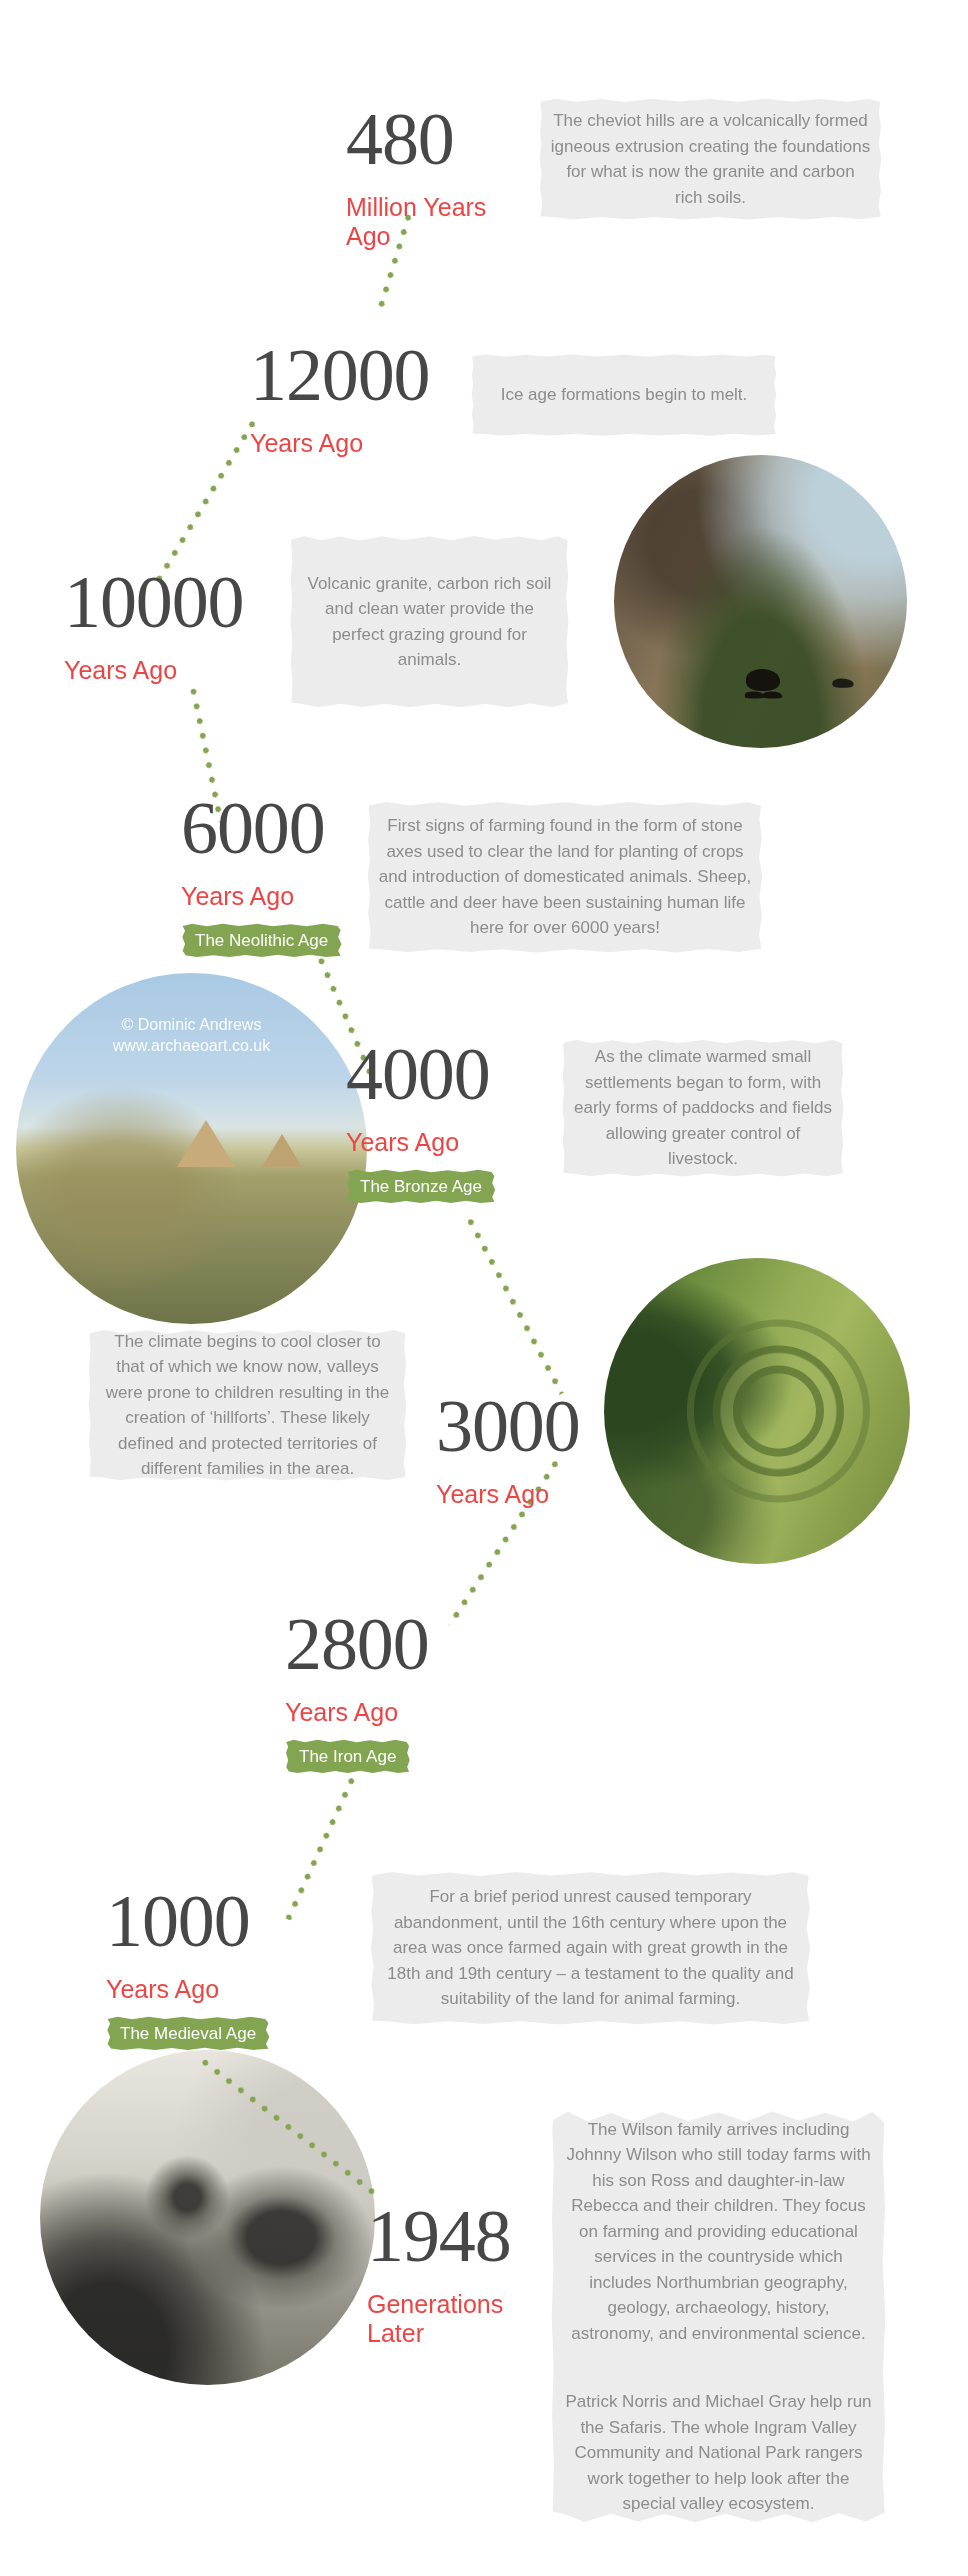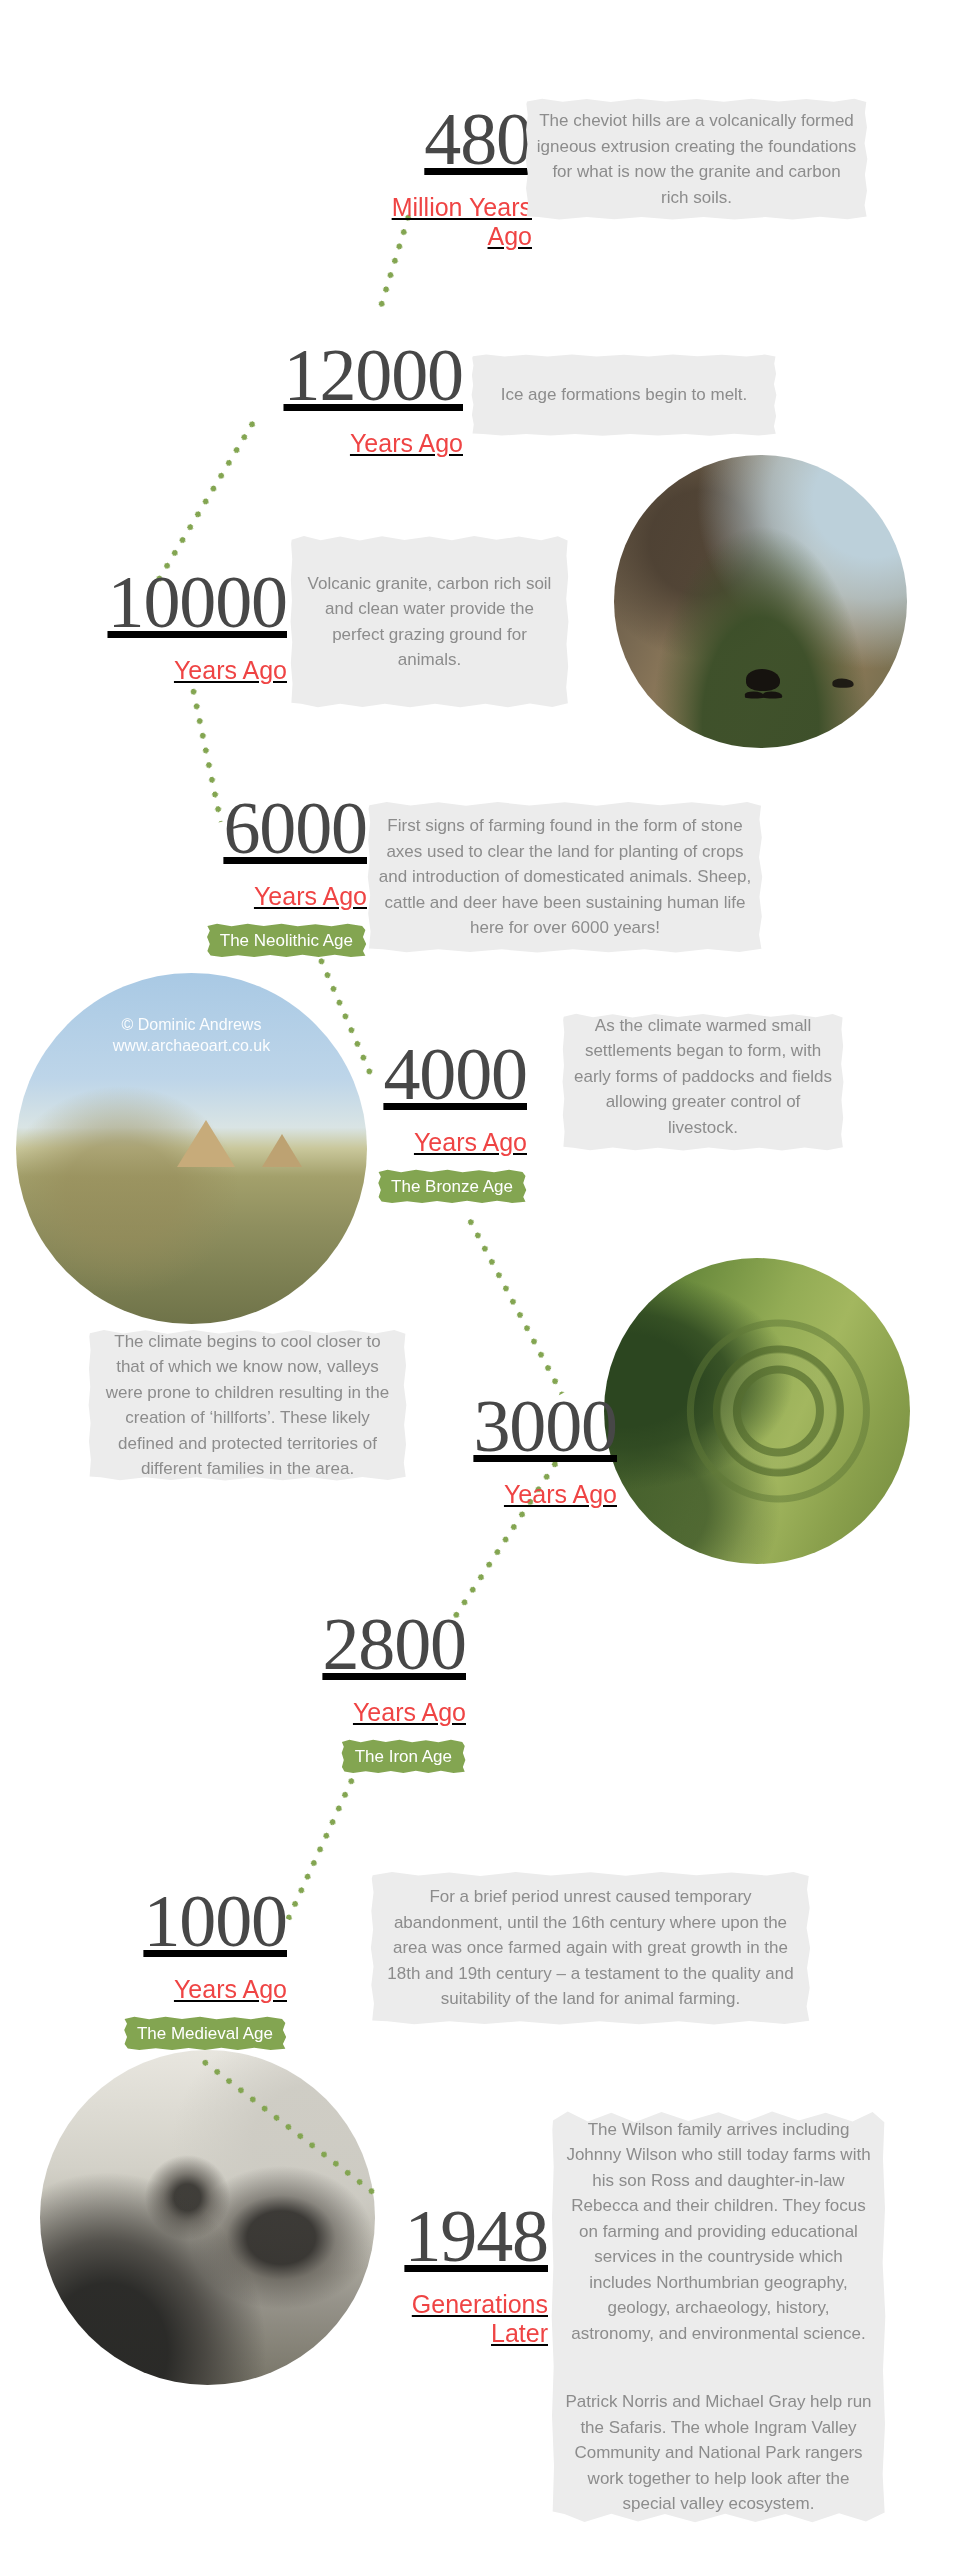--- a/index.html
+++ b/index.html
@@ -13,21 +13,21 @@
           font-family:"Liberation Sans",sans-serif;}
 
   
   .box{position:absolute;background:var(--box);display:flex;flex-direction:column;
        justify-content:center;align-items:center;padding:10.6px 11.7px;box-sizing:border-box;
        clip-path:polygon(0.6% 2.8%,5% 0.6%,11% 3%,18% 0.9%,25% 3.2%,33% 0.7%,41% 2.9%,50% 0.8%,58% 3.1%,66% 0.6%,74% 2.8%,82% 0.9%,90% 3%,96% 0.7%,99.5% 3.2%,99.1% 12%,99.7% 24%,99% 37%,99.8% 50%,99.1% 63%,99.7% 76%,99% 88%,99.6% 97.2%,94% 99.4%,86% 97.4%,78% 99.6%,70% 97.6%,61% 99.5%,52% 97.5%,43% 99.6%,34% 97.6%,26% 99.4%,18% 97.5%,10% 99.5%,4% 97.6%,0.5% 97%,0.9% 86%,0.3% 74%,0.8% 62%,0.2% 50%,0.7% 38%,0.3% 26%,0.8% 14%,0.4% 5%);}
   .box p{margin:0;font-size:17px;line-height:25.5px;color:var(--body);text-align:center;}
   .box p + p{margin-top:43px;}
 
   
-  .num{position:absolute;text-align:right;text-decoration:underline;}
+  .num{position:absolute;text-align:left;}
   .big{font-family:"Liberation Serif",serif;font-weight:400;font-size:74px;line-height:1.02;
        color:var(--num);letter-spacing:-1.1px;}
   .unit{font-size:25px;color:#ef4444;margin-top:16px;}
   .badge{display:inline-block;margin-top:11.7px;background:var(--green);color:#ffffff;
          font-size:17px;padding:7.4px 14px;
          clip-path:polygon(1% 8%,7% 2%,16% 9%,26% 2%,36% 8%,47% 2%,57% 9%,68% 3%,78% 9%,88% 2%,97% 8%,99% 20%,97.5% 40%,99.5% 60%,97.5% 80%,99% 94%,90% 97%,80% 91%,70% 97.5%,60% 91%,50% 97%,40% 91.5%,30% 97.5%,20% 92%,10% 97%,3% 93%,1% 80%,2.5% 60%,0.8% 40%,2.5% 22%);}
 
   
   .trail{position:absolute;width:8.5px;transform-origin:4.3px 0;background-repeat:repeat-y;
          background-image:radial-gradient(circle at 4.3px 4.8px,var(--green) 2.7px,transparent 3px);
@@ -102,21 +102,21 @@
   <div class="trail" style="left:315px;top:957px;height:134px;transform:rotate(-23.5deg);"></div>
   <div class="trail" style="left:464px;top:1218px;height:199px;transform:rotate(-27.9deg);"></div>
   <div class="trail" style="left:553px;top:1460px;height:197px;transform:rotate(33.2deg);"></div>
   <div class="trail" style="left:355px;top:1763px;height:172px;transform:rotate(24.6deg);"></div>
   <div class="trail" style="left:197px;top:2060px;height:224px;transform:rotate(-52.3deg);"></div>
 
   <div class="num" style="left:346px;top:102px;width:186px;">
     <div class="big">480</div>
     <div class="unit">Million Years Ago</div>
   </div>
-  <div class="box" style="left:525px;top:98px;width:343px;height:122px;">
+  <div class="box" style="left:539px;top:98px;width:343px;height:122px;">
     <p>The cheviot hills are a volcanically formed igneous extrusion creating the foundations for what is now the granite and carbon rich soils.</p>
   </div>
 
   <div class="num" style="left:250px;top:338px;width:213px;">
     <div class="big">12000</div>
     <div class="unit">Years Ago</div>
   </div>
   <div class="box" style="left:471px;top:354px;width:306px;height:82px;">
     <p>Ice age formations begin to melt.</p>
   </div>
@@ -136,21 +136,21 @@
   </div>
   <div class="box" style="left:367px;top:801px;width:396px;height:152px;">
     <p>First signs of farming found in the form of stone axes used to clear the land for planting of crops and introduction of domesticated animals. Sheep, cattle and deer have been sustaining human life here for over 6000 years!</p>
   </div>
 
   <div class="num" style="left:346px;top:1037px;width:181px;">
     <div class="big">4000</div>
     <div class="unit">Years Ago</div>
     <div class="badge">The Bronze Age</div>
   </div>
-  <div class="box" style="left:562px;top:1013px;width:282px;height:138px;justify-content:flex-end;">
+  <div class="box" style="left:562px;top:1039px;width:282px;height:138px;">
     <p>As the climate warmed small settlements began to form, with early forms of paddocks and fields allowing greater control of livestock.</p>
   </div>
 
   <div class="box" style="left:88px;top:1329px;width:319px;height:152px;">
     <p>The climate begins to cool closer to that of which we know now, valleys were prone to children resulting in the creation of ‘hillforts’. These likely defined and protected territories of different families in the area.</p>
   </div>
   <div class="num" style="left:436px;top:1389px;width:181px;">
     <div class="big">3000</div>
     <div class="unit">Years Ago</div>
   </div>

